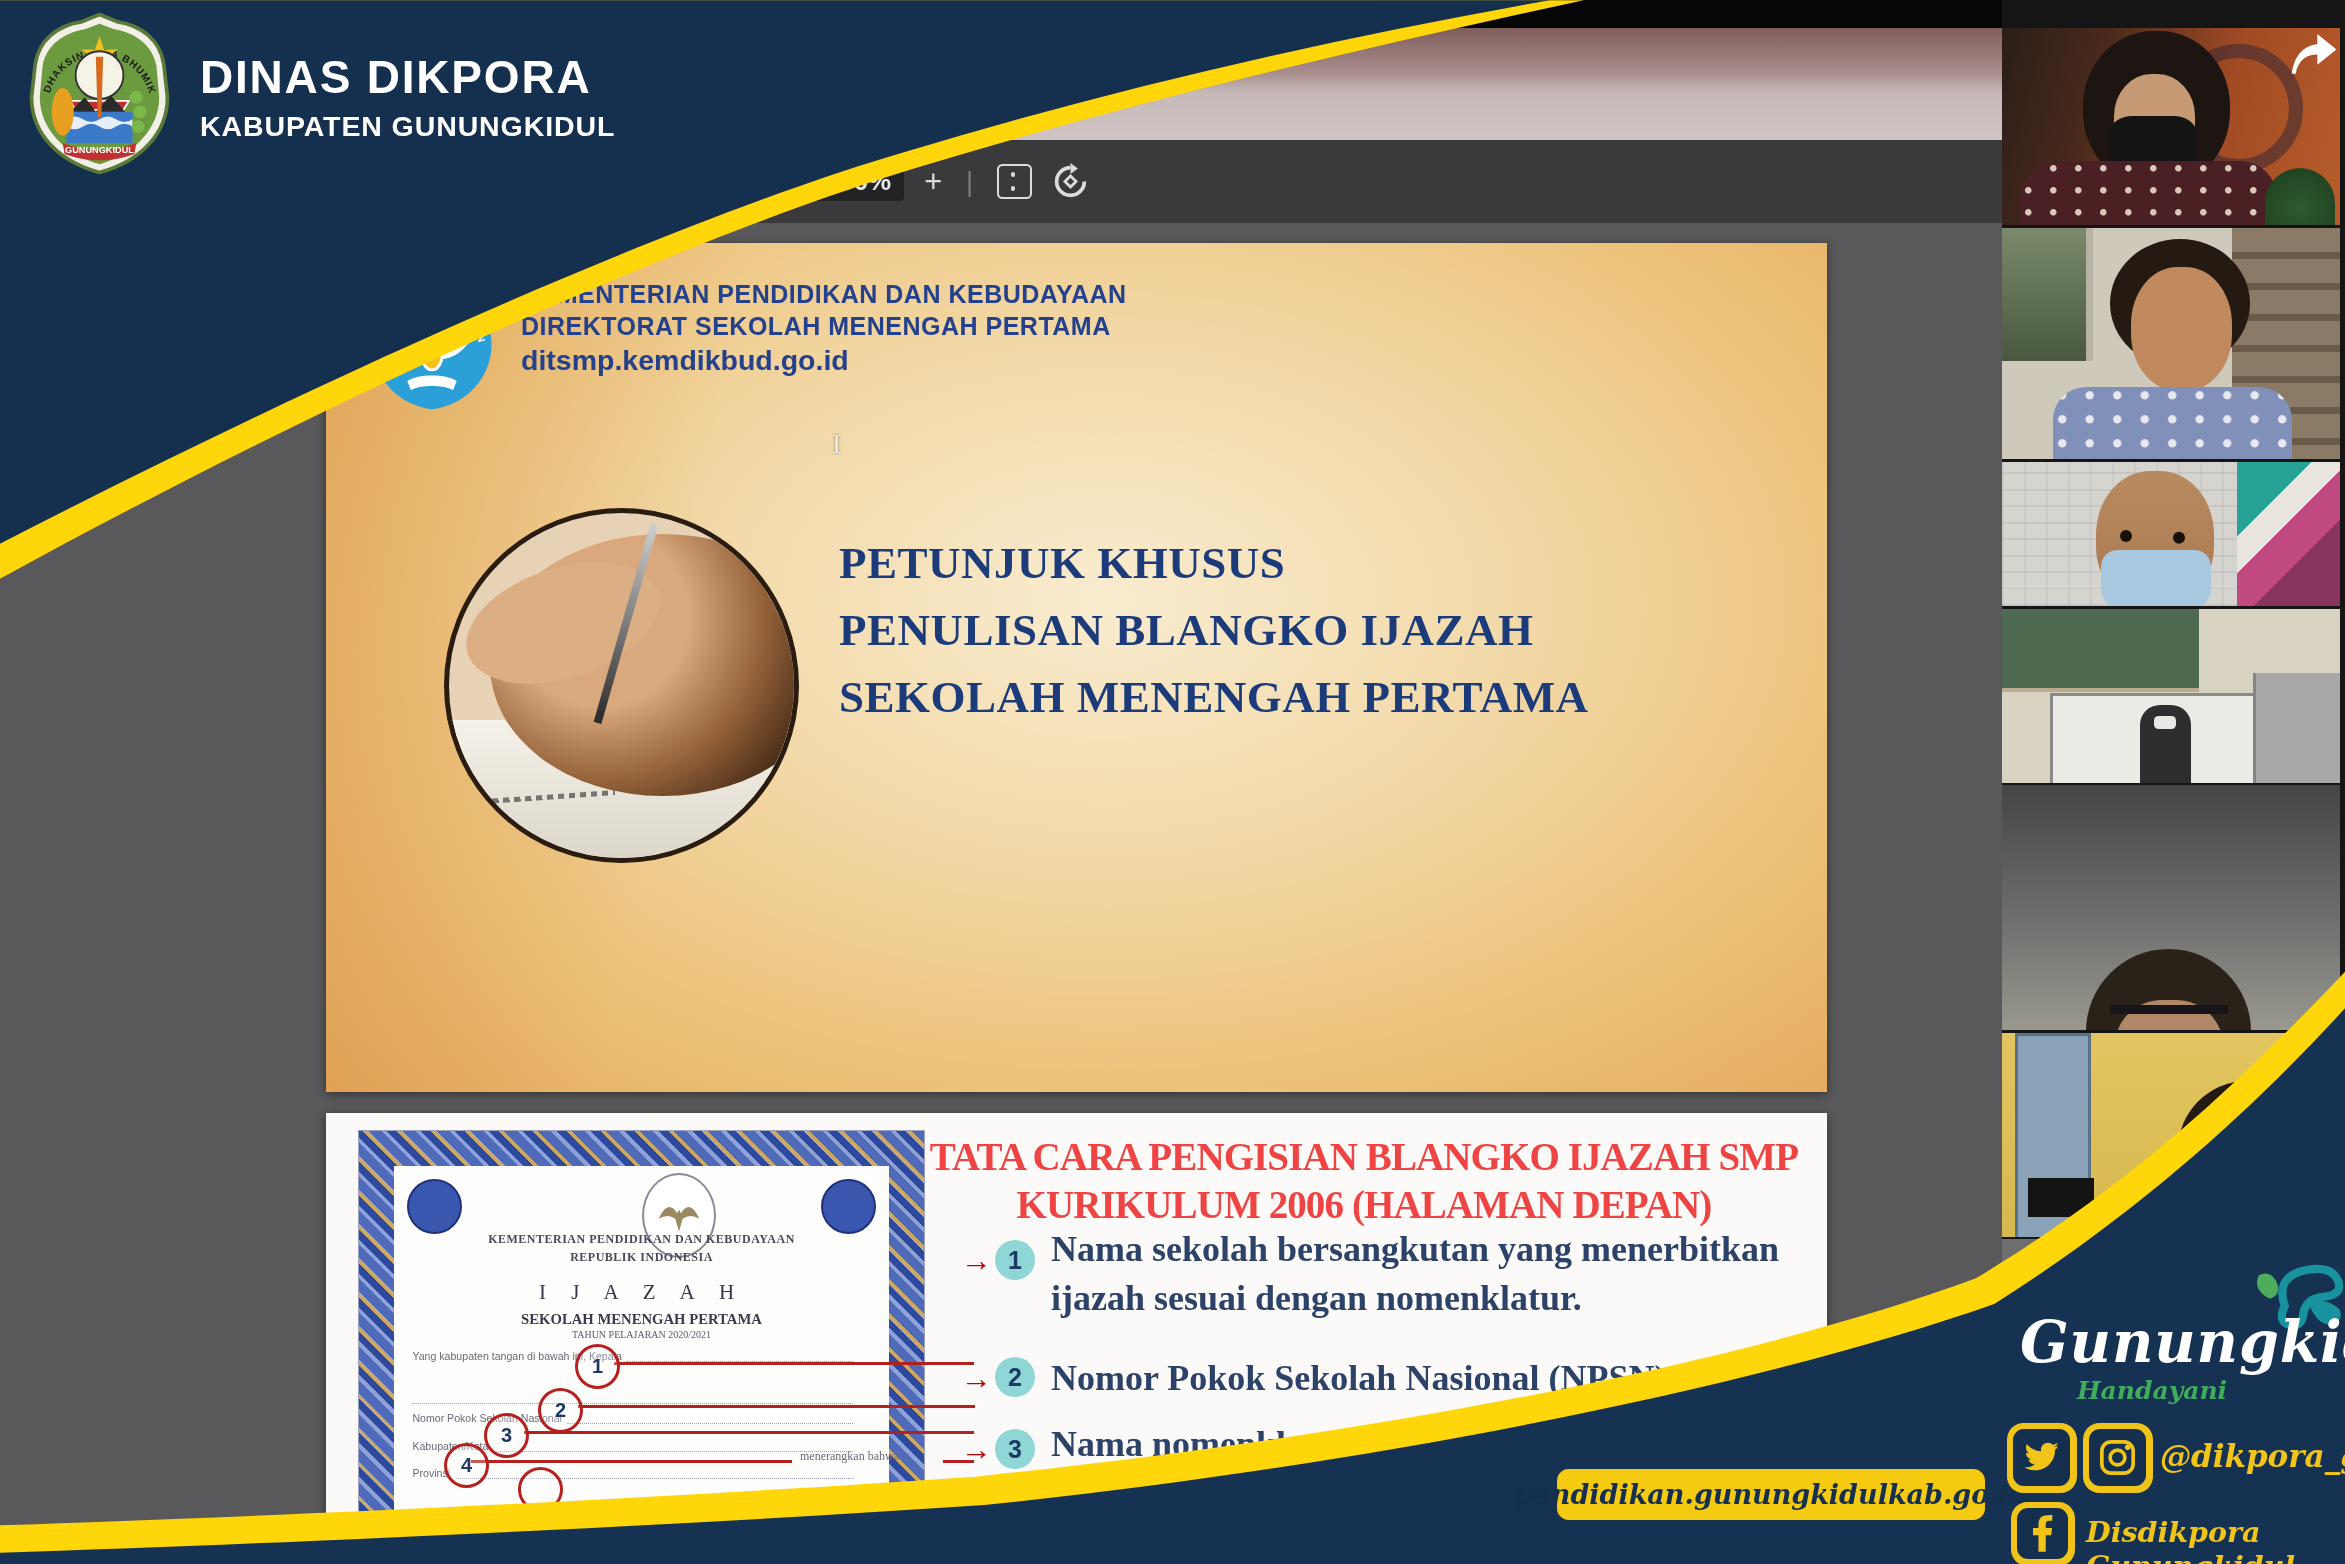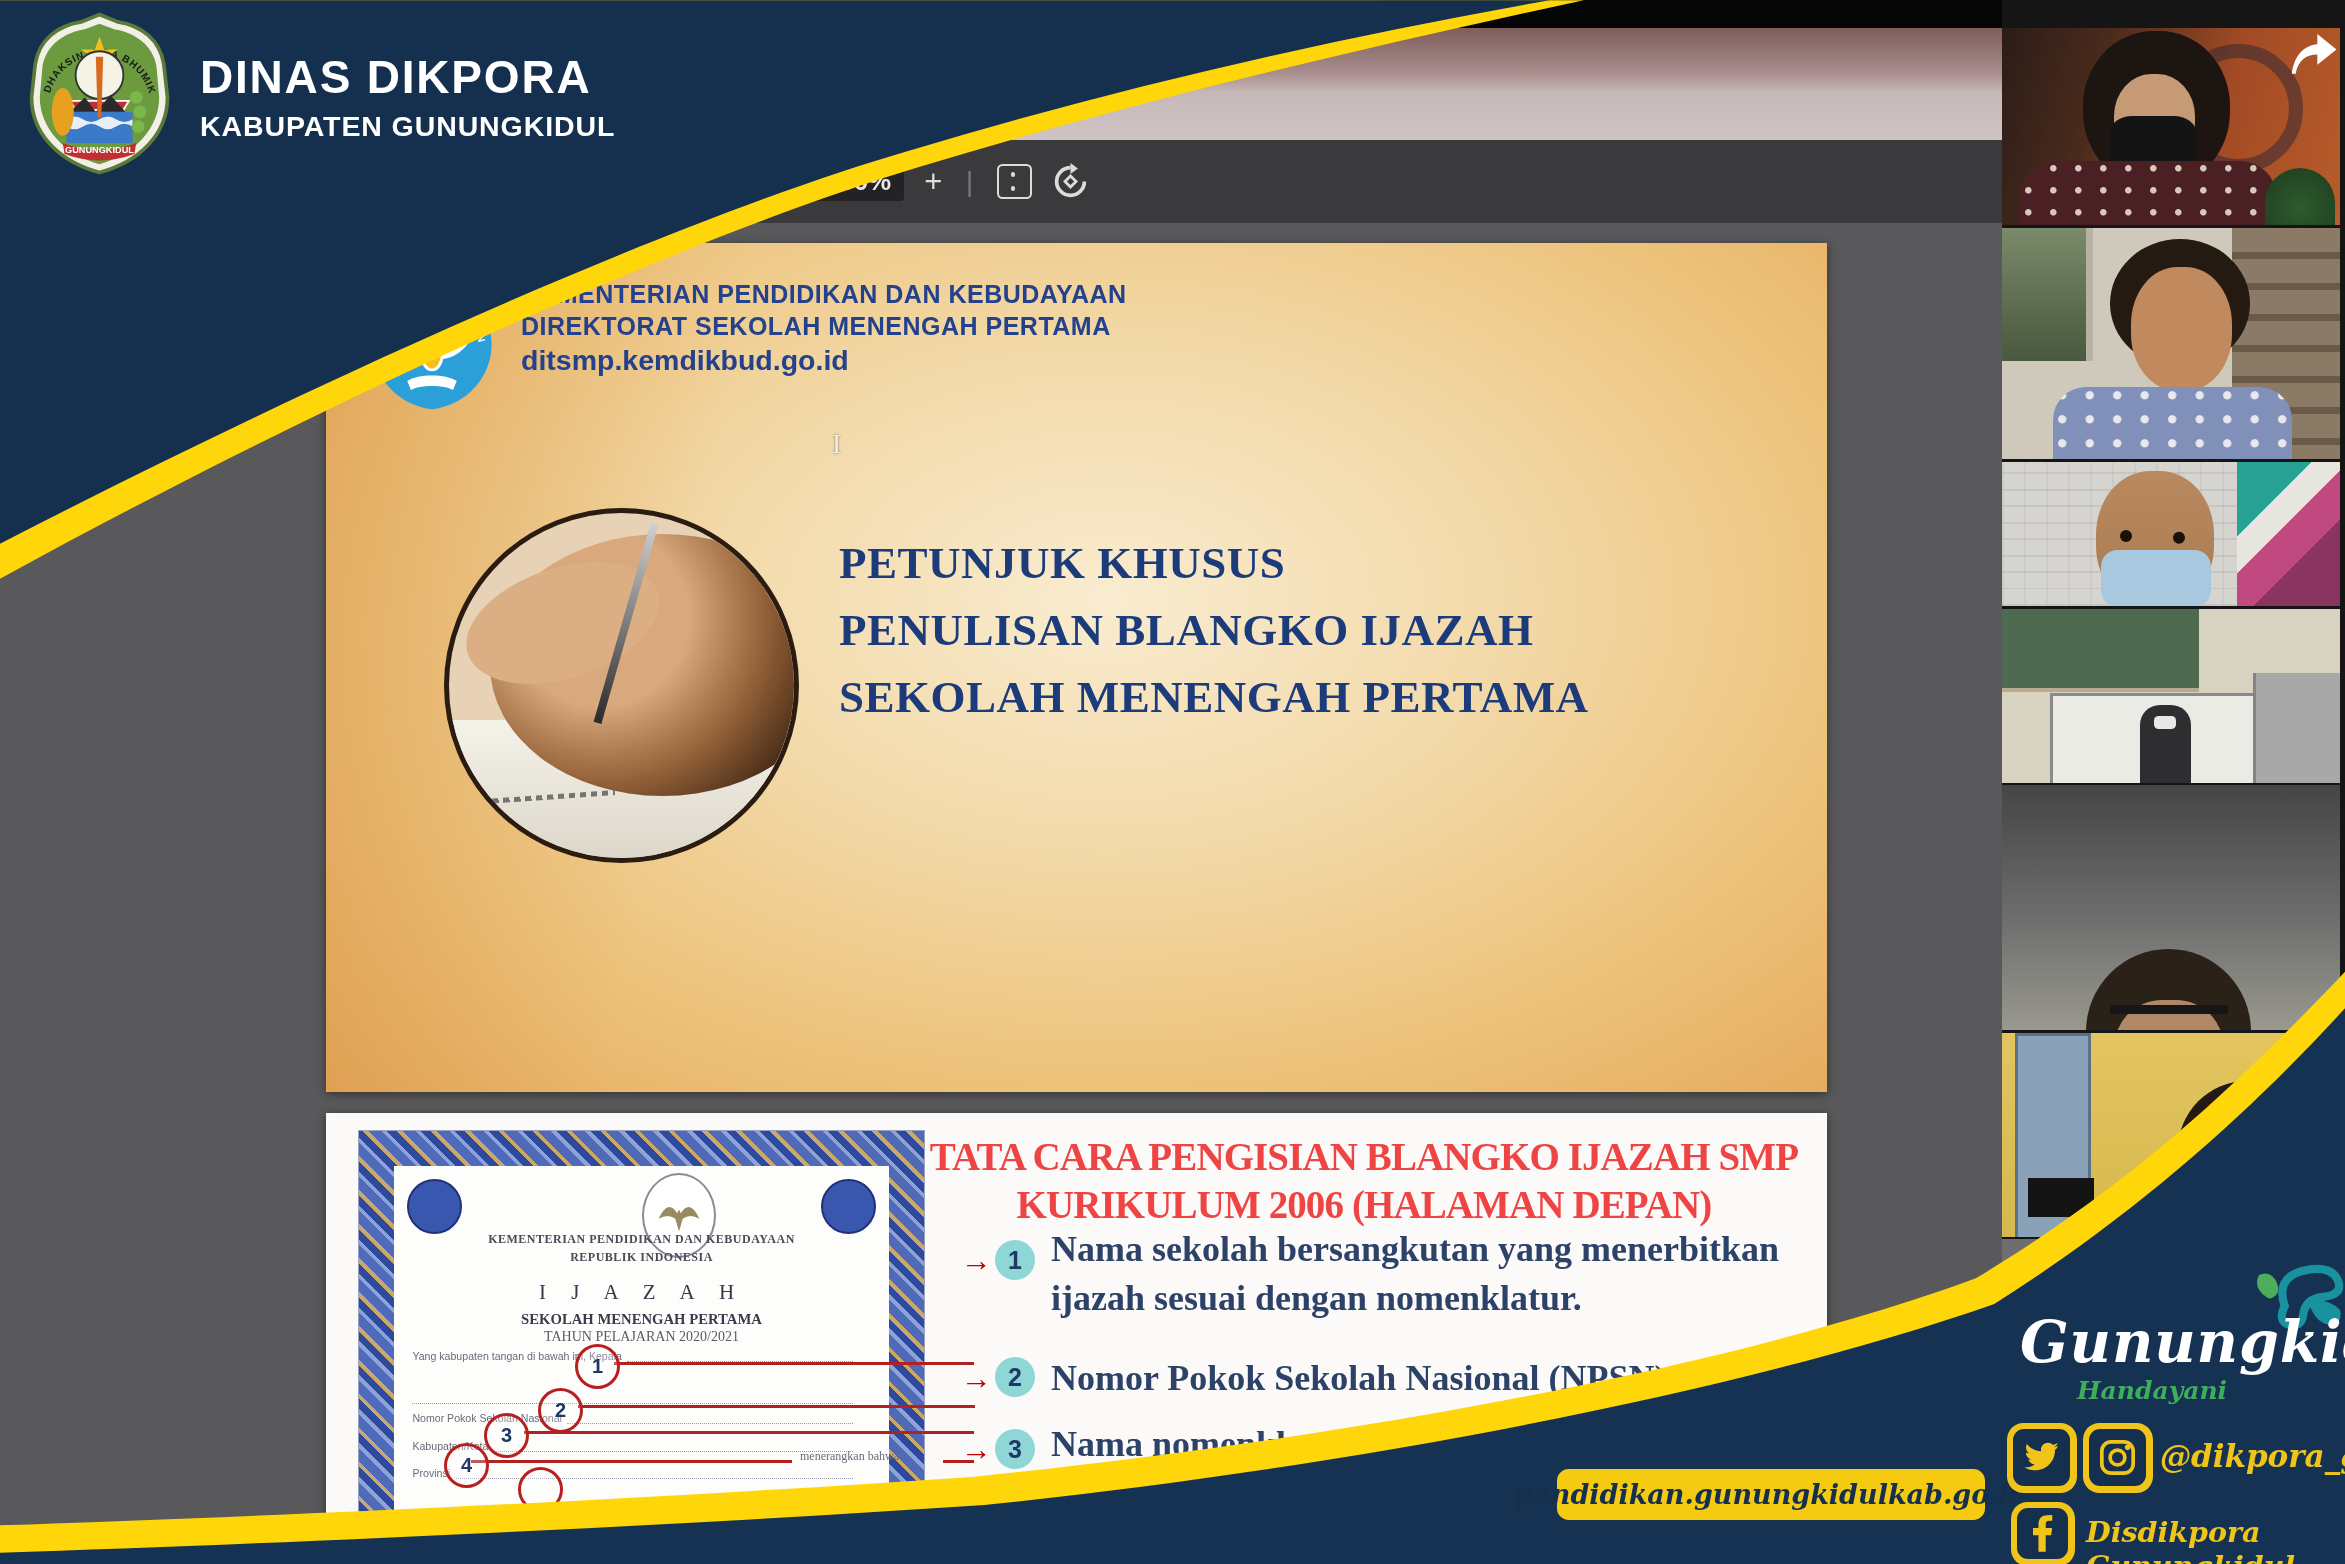--- a/index.html
+++ b/index.html
@@ -64,21 +64,21 @@
     border:1.8px solid #9aa2c0;
     background-image:repeating-linear-gradient(45deg,#4f6ab8 0 9.2px,#8fa2d8 9.2px 13px,#2e4a9e 13px 20px,#c9a86a 20px 24px);}
   #cert-inner{position:absolute;left:35px;top:35px;right:35px;bottom:-37px;background:#fdfdfb;}
   .medal{position:absolute;width:51px;height:51px;border-radius:50%;background:#3a57b0;border:2.8px solid #22307a;}
   #garuda-oval{position:absolute;left:248px;top:7.3px;width:70px;height:81px;background:#fff;
     border:2.8px solid #8a8a98;border-radius:50%;display:flex;align-items:center;justify-content:center;}
   .cert-c{position:absolute;left:0;width:100%;text-align:center;font-family:"Liberation Serif",serif;}
   .cert-min{font-size:12px;font-weight:bold;color:#4a4a58;letter-spacing:0.5px;}
   .cert-title{font-size:21px;font-weight:normal;color:#38384a;letter-spacing:10px;}
   .cert-school{font-size:14.7px;font-weight:bold;color:#3a3a4c;}
-  .cert-year{font-size:14px;color:#5a5a68;}
+  .cert-year{font-size:10px;color:#5a5a68;}
   .cert-row{position:absolute;left:53px;display:flex;align-items:flex-end;width:459px;}
   .cert-label{font-size:10.6px;color:#6a6a7c;white-space:nowrap;}
   .cert-dots{flex:1;border-bottom:1.4px dotted #9a9aac;height:11px;margin-left:5.5px;}
   .marker{position:absolute;width:39px;height:39px;border-radius:50%;border:3.7px solid #b82020;
     color:#1f3864;font-weight:bold;font-size:20px;display:flex;align-items:center;justify-content:center;
     background:rgba(255,255,255,.25);}
   .redline{position:absolute;height:2.8px;background:#b32020;}
   .cert-suffix{position:absolute;font-size:12px;color:#6a6a7c;font-family:"Liberation Serif",serif;}
 
   

